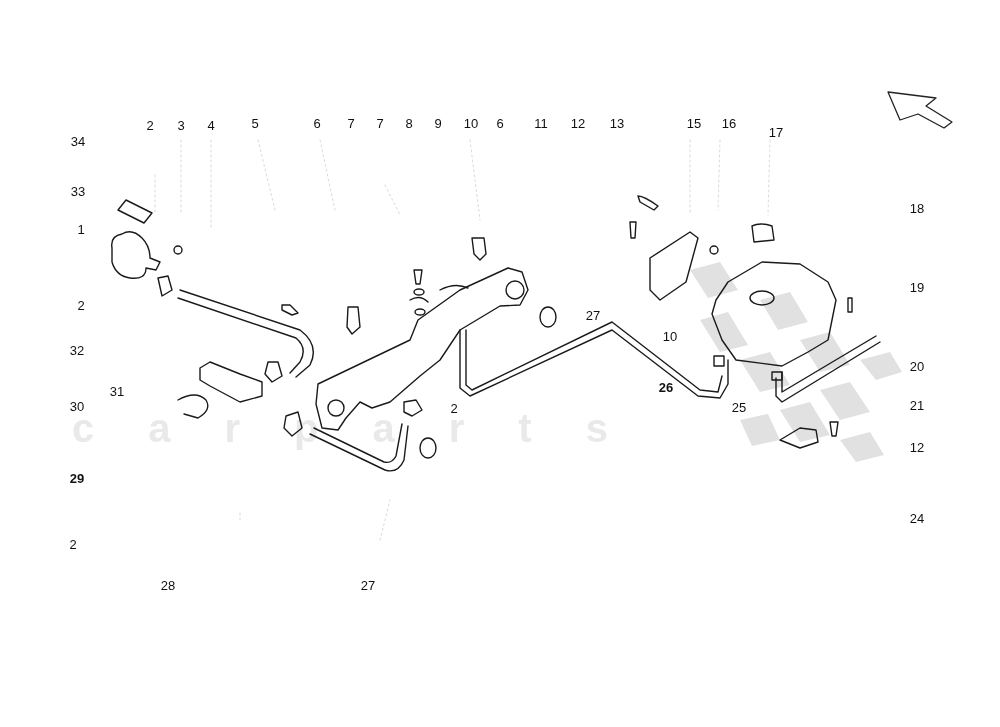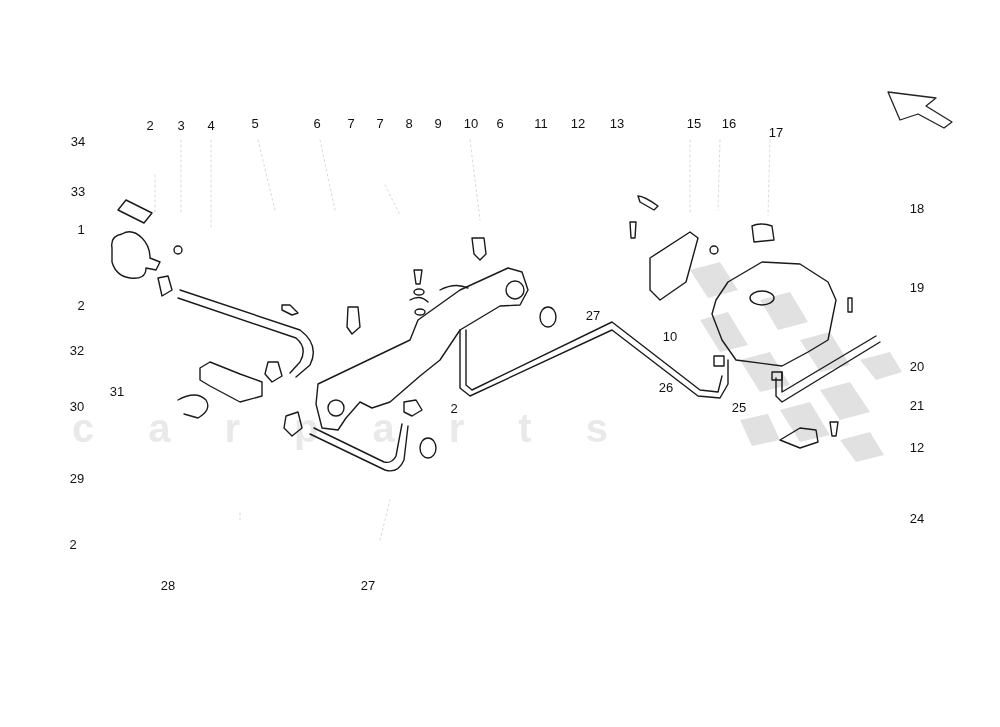--- a/index.html
+++ b/index.html
@@ -138,30 +138,30 @@
     <span class="callout" style="left:729px;top:123px;">16</span>
     <span class="callout" style="left:776px;top:123px;margin-top:9px;">17</span>
 
     <span class="callout" style="left:78px;top:141px;">34</span>
     <span class="callout" style="left:78px;top:191px;">33</span>
     <span class="callout" style="left:81px;top:229px;">1</span>
     <span class="callout" style="left:81px;top:305px;">2</span>
     <span class="callout" style="left:77px;top:350px;">32</span>
     <span class="callout" style="left:78px;top:391px;margin-left:39px;">31</span>
     <span class="callout" style="left:77px;top:406px;">30</span>
-    <span class="callout" style="left:77px;top:478px;">29</span>
+    <span class="callout" style="left:77px;top:478px;font-weight:bold;">29</span>
     <span class="callout" style="left:73px;top:544px;">2</span>
 
     <span class="callout" style="left:168px;top:585px;text-align:center;">28</span>
     <span class="callout" style="left:368px;top:585px;">27</span>
 
     <span class="callout" style="left:454px;top:408px;">2</span>
     <span class="callout" style="left:593px;top:315px;">27</span>
     <span class="callout" style="left:670px;top:336px;">10</span>
-    <span class="callout" style="left:666px;top:387px;">26</span>
+    <span class="callout" style="left:666px;top:387px;font-weight:bold;">26</span>
     <span class="callout" style="left:739px;top:407px;">25</span>
 
     <span class="callout" style="left:917px;top:208px;">18</span>
     <span class="callout" style="left:917px;top:287px;">19</span>
     <span class="callout" style="left:917px;top:366px;">20</span>
     <span class="callout" style="left:917px;top:405px;text-align:center;">21</span>
     <span class="callout" style="left:917px;top:447px;">12</span>
     <span class="callout" style="left:917px;top:518px;">24</span>
   </div>
 </div>

